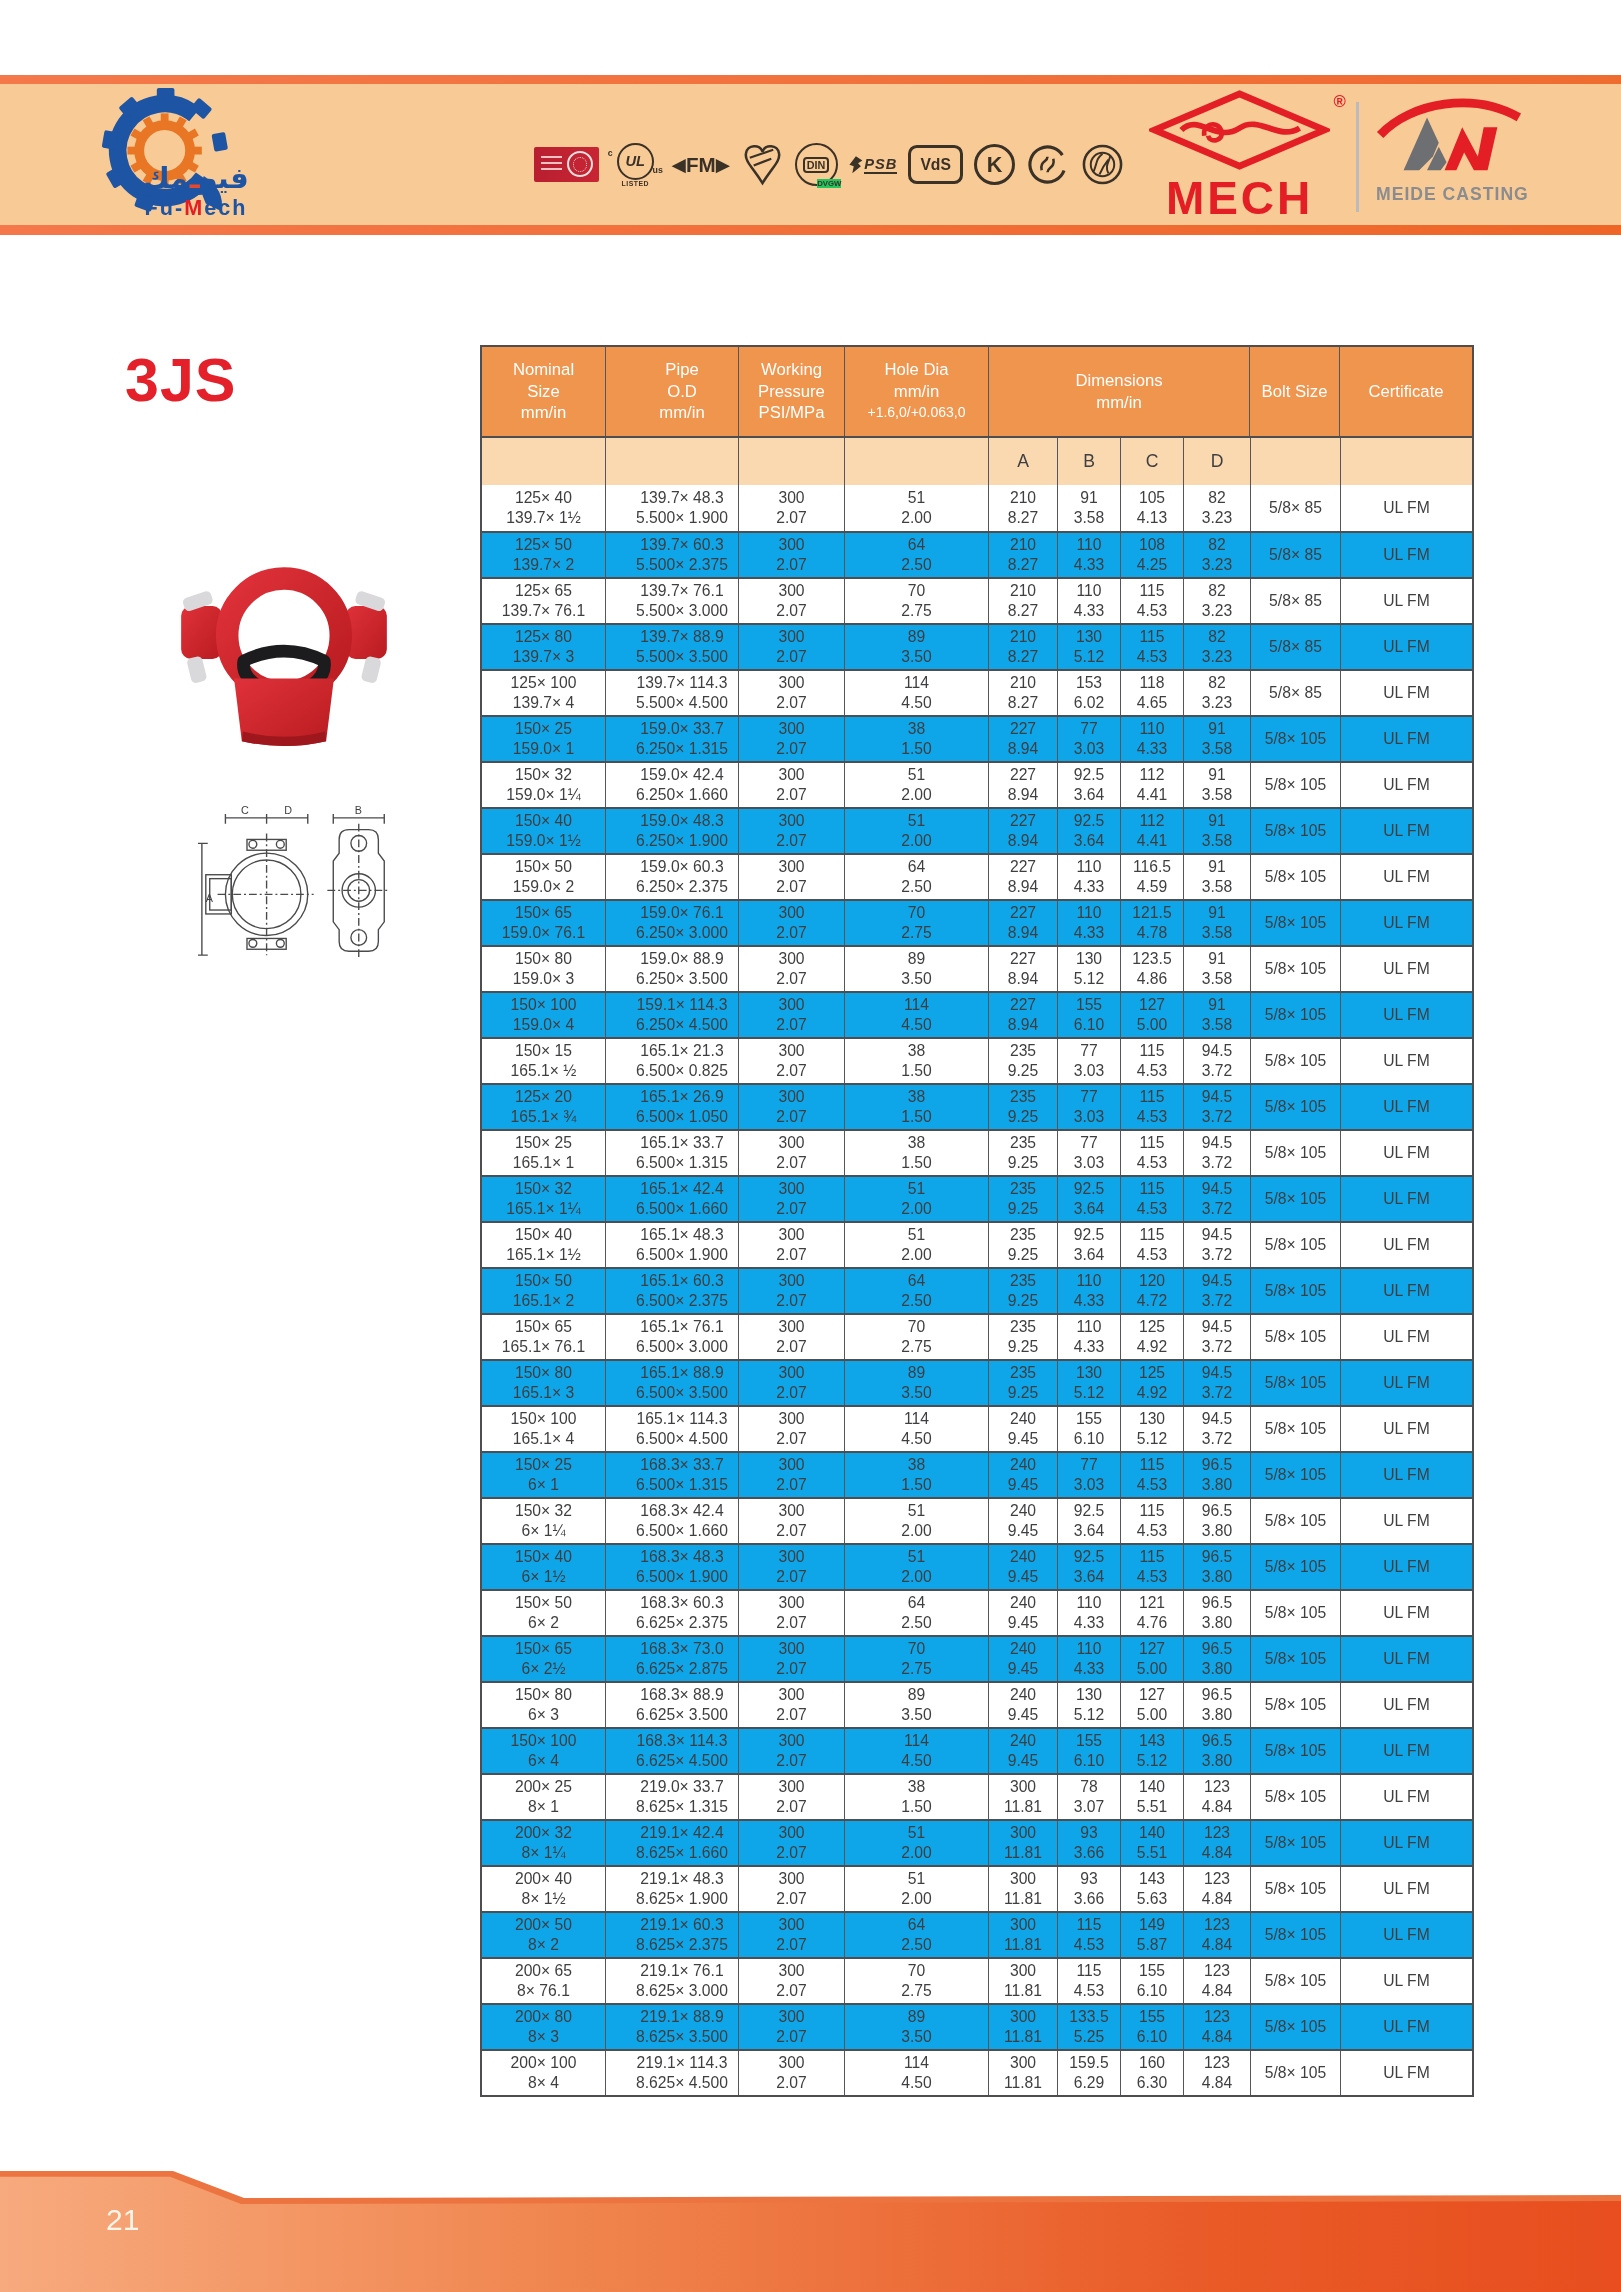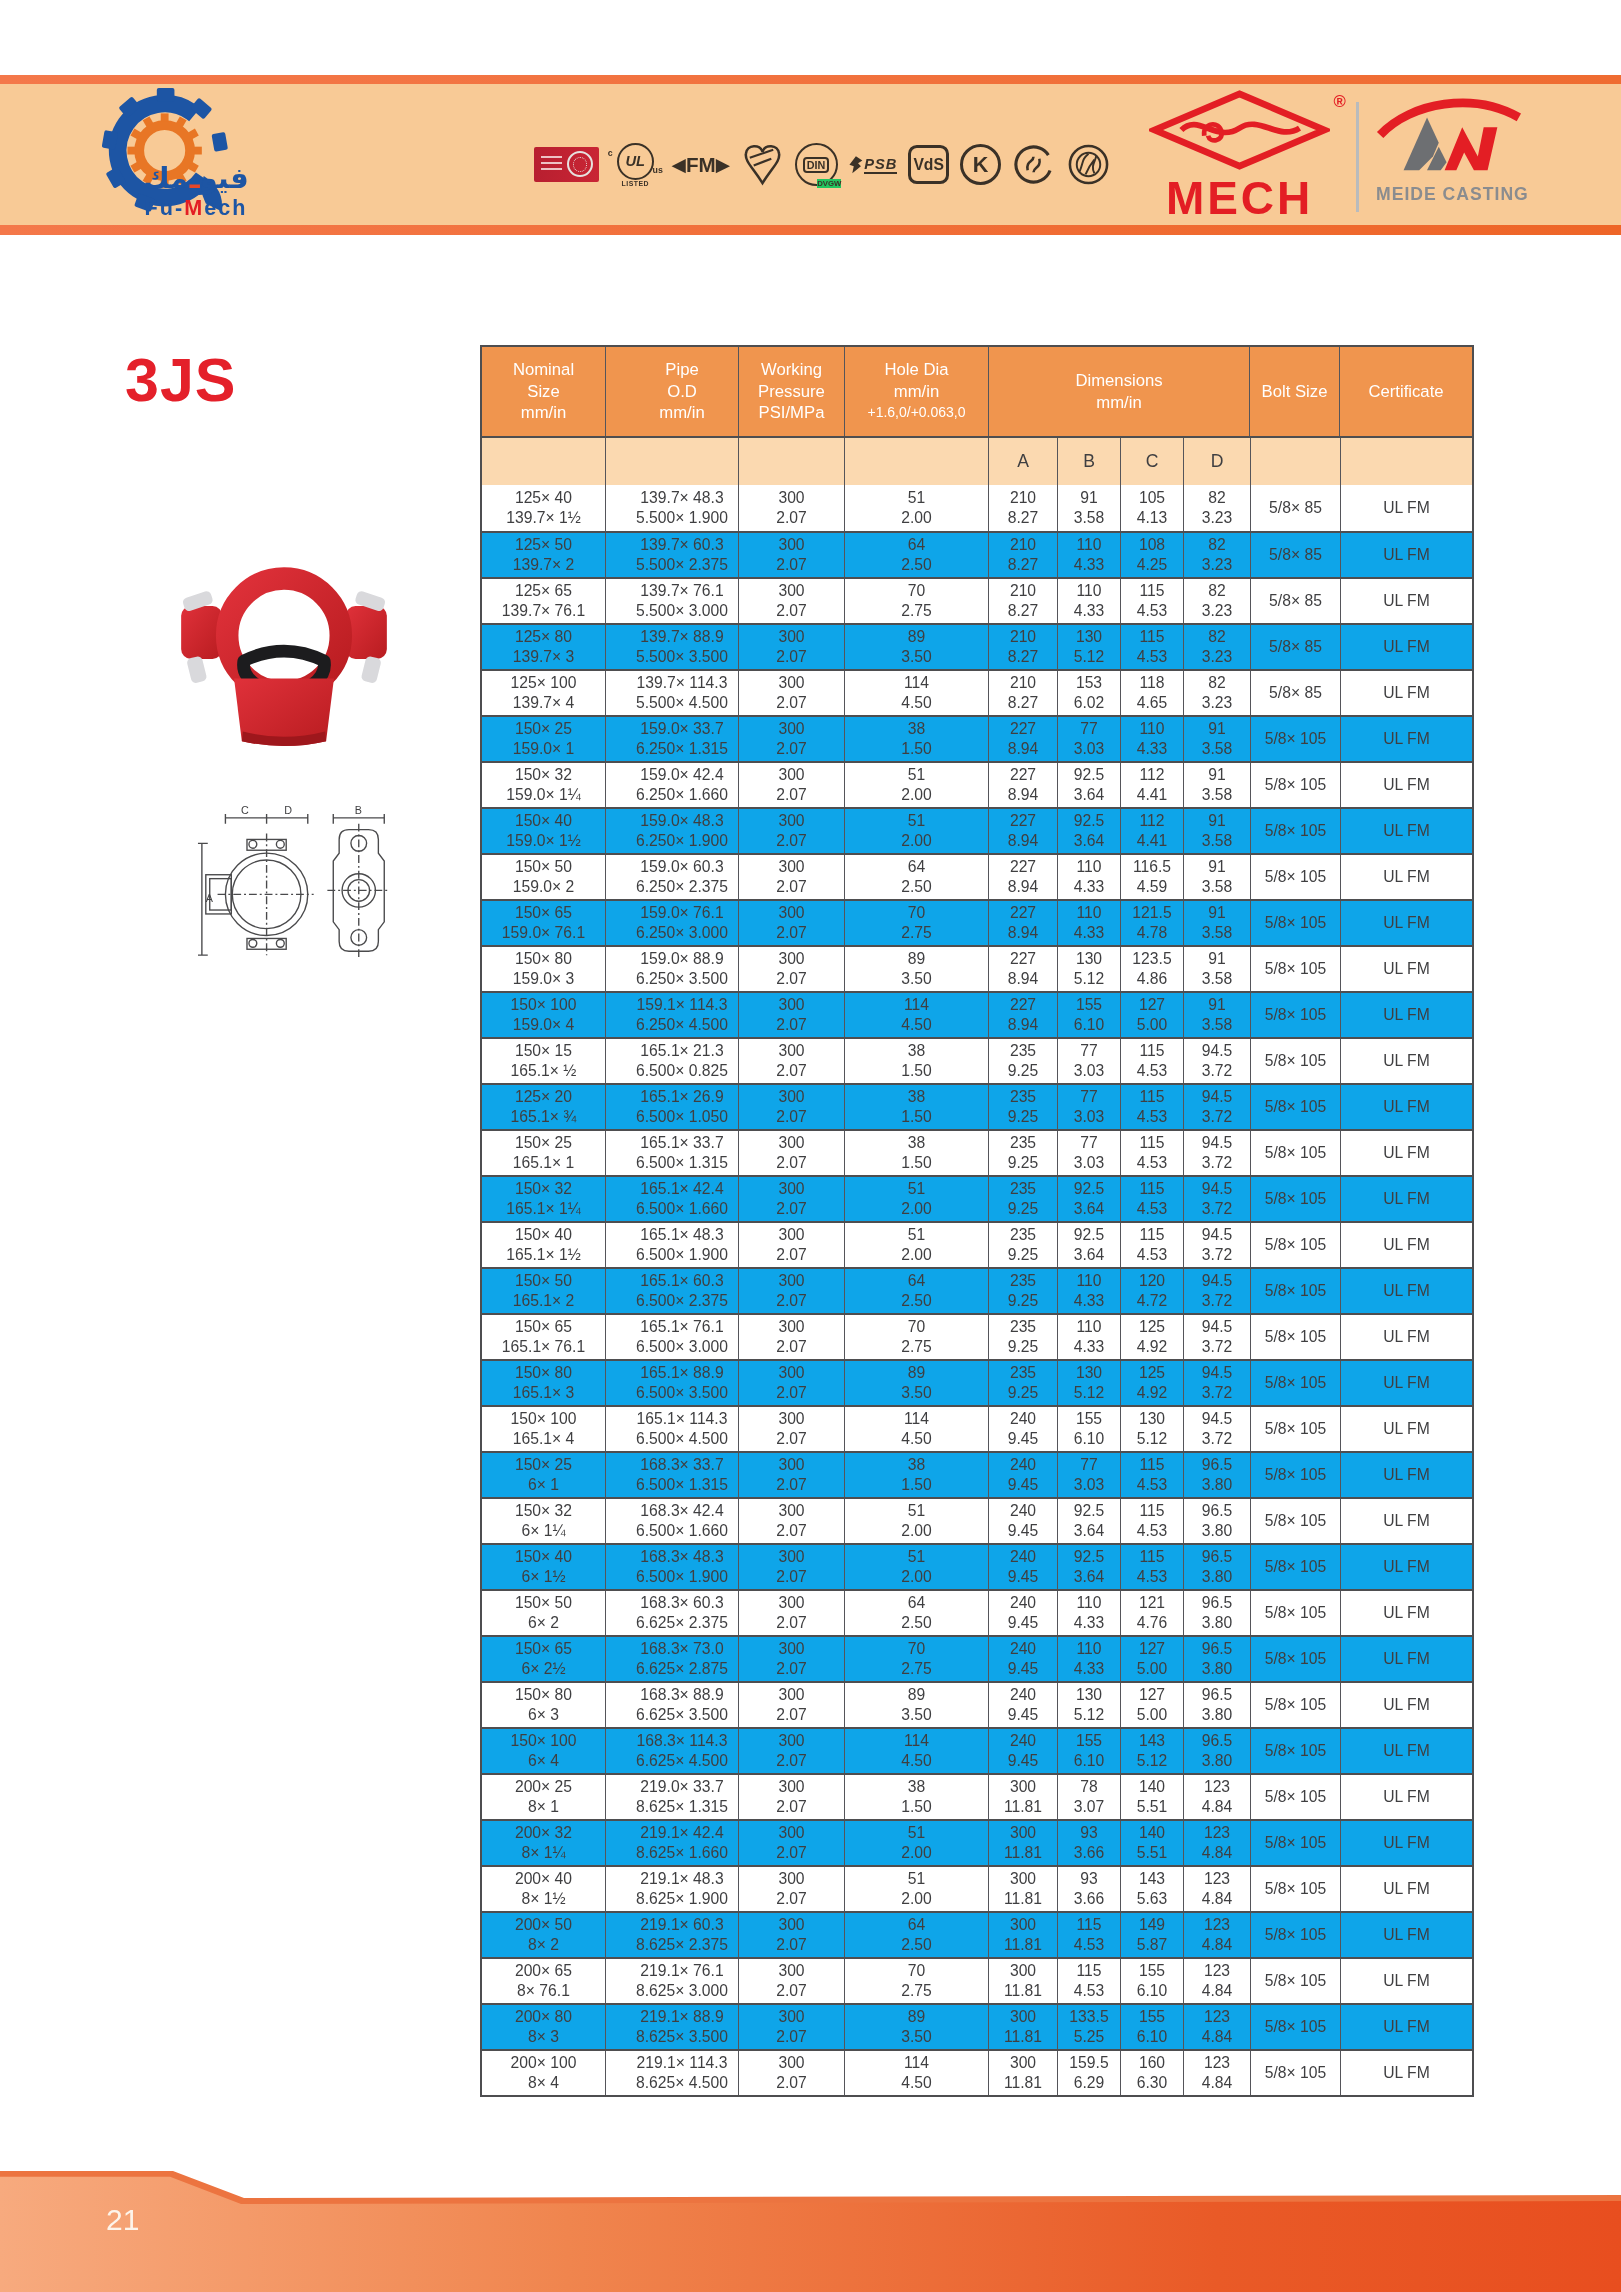--- a/index.html
+++ b/index.html
@@ -33,21 +33,21 @@
   .circle-icon { width: 39px; height: 39px; border: 2.9px solid #3a3127; border-radius: 50%;
      display:flex; align-items:center; justify-content:center; font-weight:bold; }
   .ul-wrap { width:51px; }
   .ul-circle { margin:0 auto; width:37px; height:37px; border:2.9px solid #3a3127; border-radius:50%;
      display:flex; align-items:center; justify-content:center; font-size:14.7px; font-weight:bold; font-style:italic; }
   .ul-listed { font-size:6.9px; font-weight:bold; text-align:center; letter-spacing:0.5px; }
   .ul-c { position:absolute; left:-2px; top:5.9px; font-size:8.8px; font-weight:bold; }
   .ul-us { position:absolute; right:-2px; bottom:11.8px; font-size:8.8px; font-weight:bold; }
   .fm-mark { font-size: 20.6px; font-weight: bold; letter-spacing: 0; white-space: nowrap; }
   .fm-mark .tri { font-size: 18.6px; position: relative; top: -1px; }
-  .vds-box { width: 41px; height: 39px; border: 3.4px solid #3a3127; border-radius: 8.8px;
+  .vds-box { width: 55px; height: 39px; border: 3.4px solid #3a3127; border-radius: 8.8px;
      display:flex; align-items:center; justify-content:center; font-size:15.7px; font-weight:bold; }
   .ks-circle { width:41px; height:41px; border:3.4px solid #3a3127; border-radius:50%;
      display:flex; align-items:center; justify-content:center; font-size:21.6px; font-weight:bold; }
   .psb-wrap { display:flex; flex-direction:row; align-items:center; width:49px; }
   .psb-text { font-size:14.7px; font-weight:bold; font-style:italic; letter-spacing:1px; border-bottom:2px solid #3a3127; }
   .din-wrap { position:relative; }
   .dvgw-t { position:absolute; right:-3.9px; bottom:-2px; font-size:7.8px; font-weight:bold; background:#22c55e; }
   .din-t { font-size:10.8px; font-weight:bold; border:2px solid #3a3127; border-radius:3.9px; padding:0 2px;text-align:right; }
 
   .mech-logo { position: absolute; left: 1149px; top: 5.9px; width: 181px; text-align:center; }

